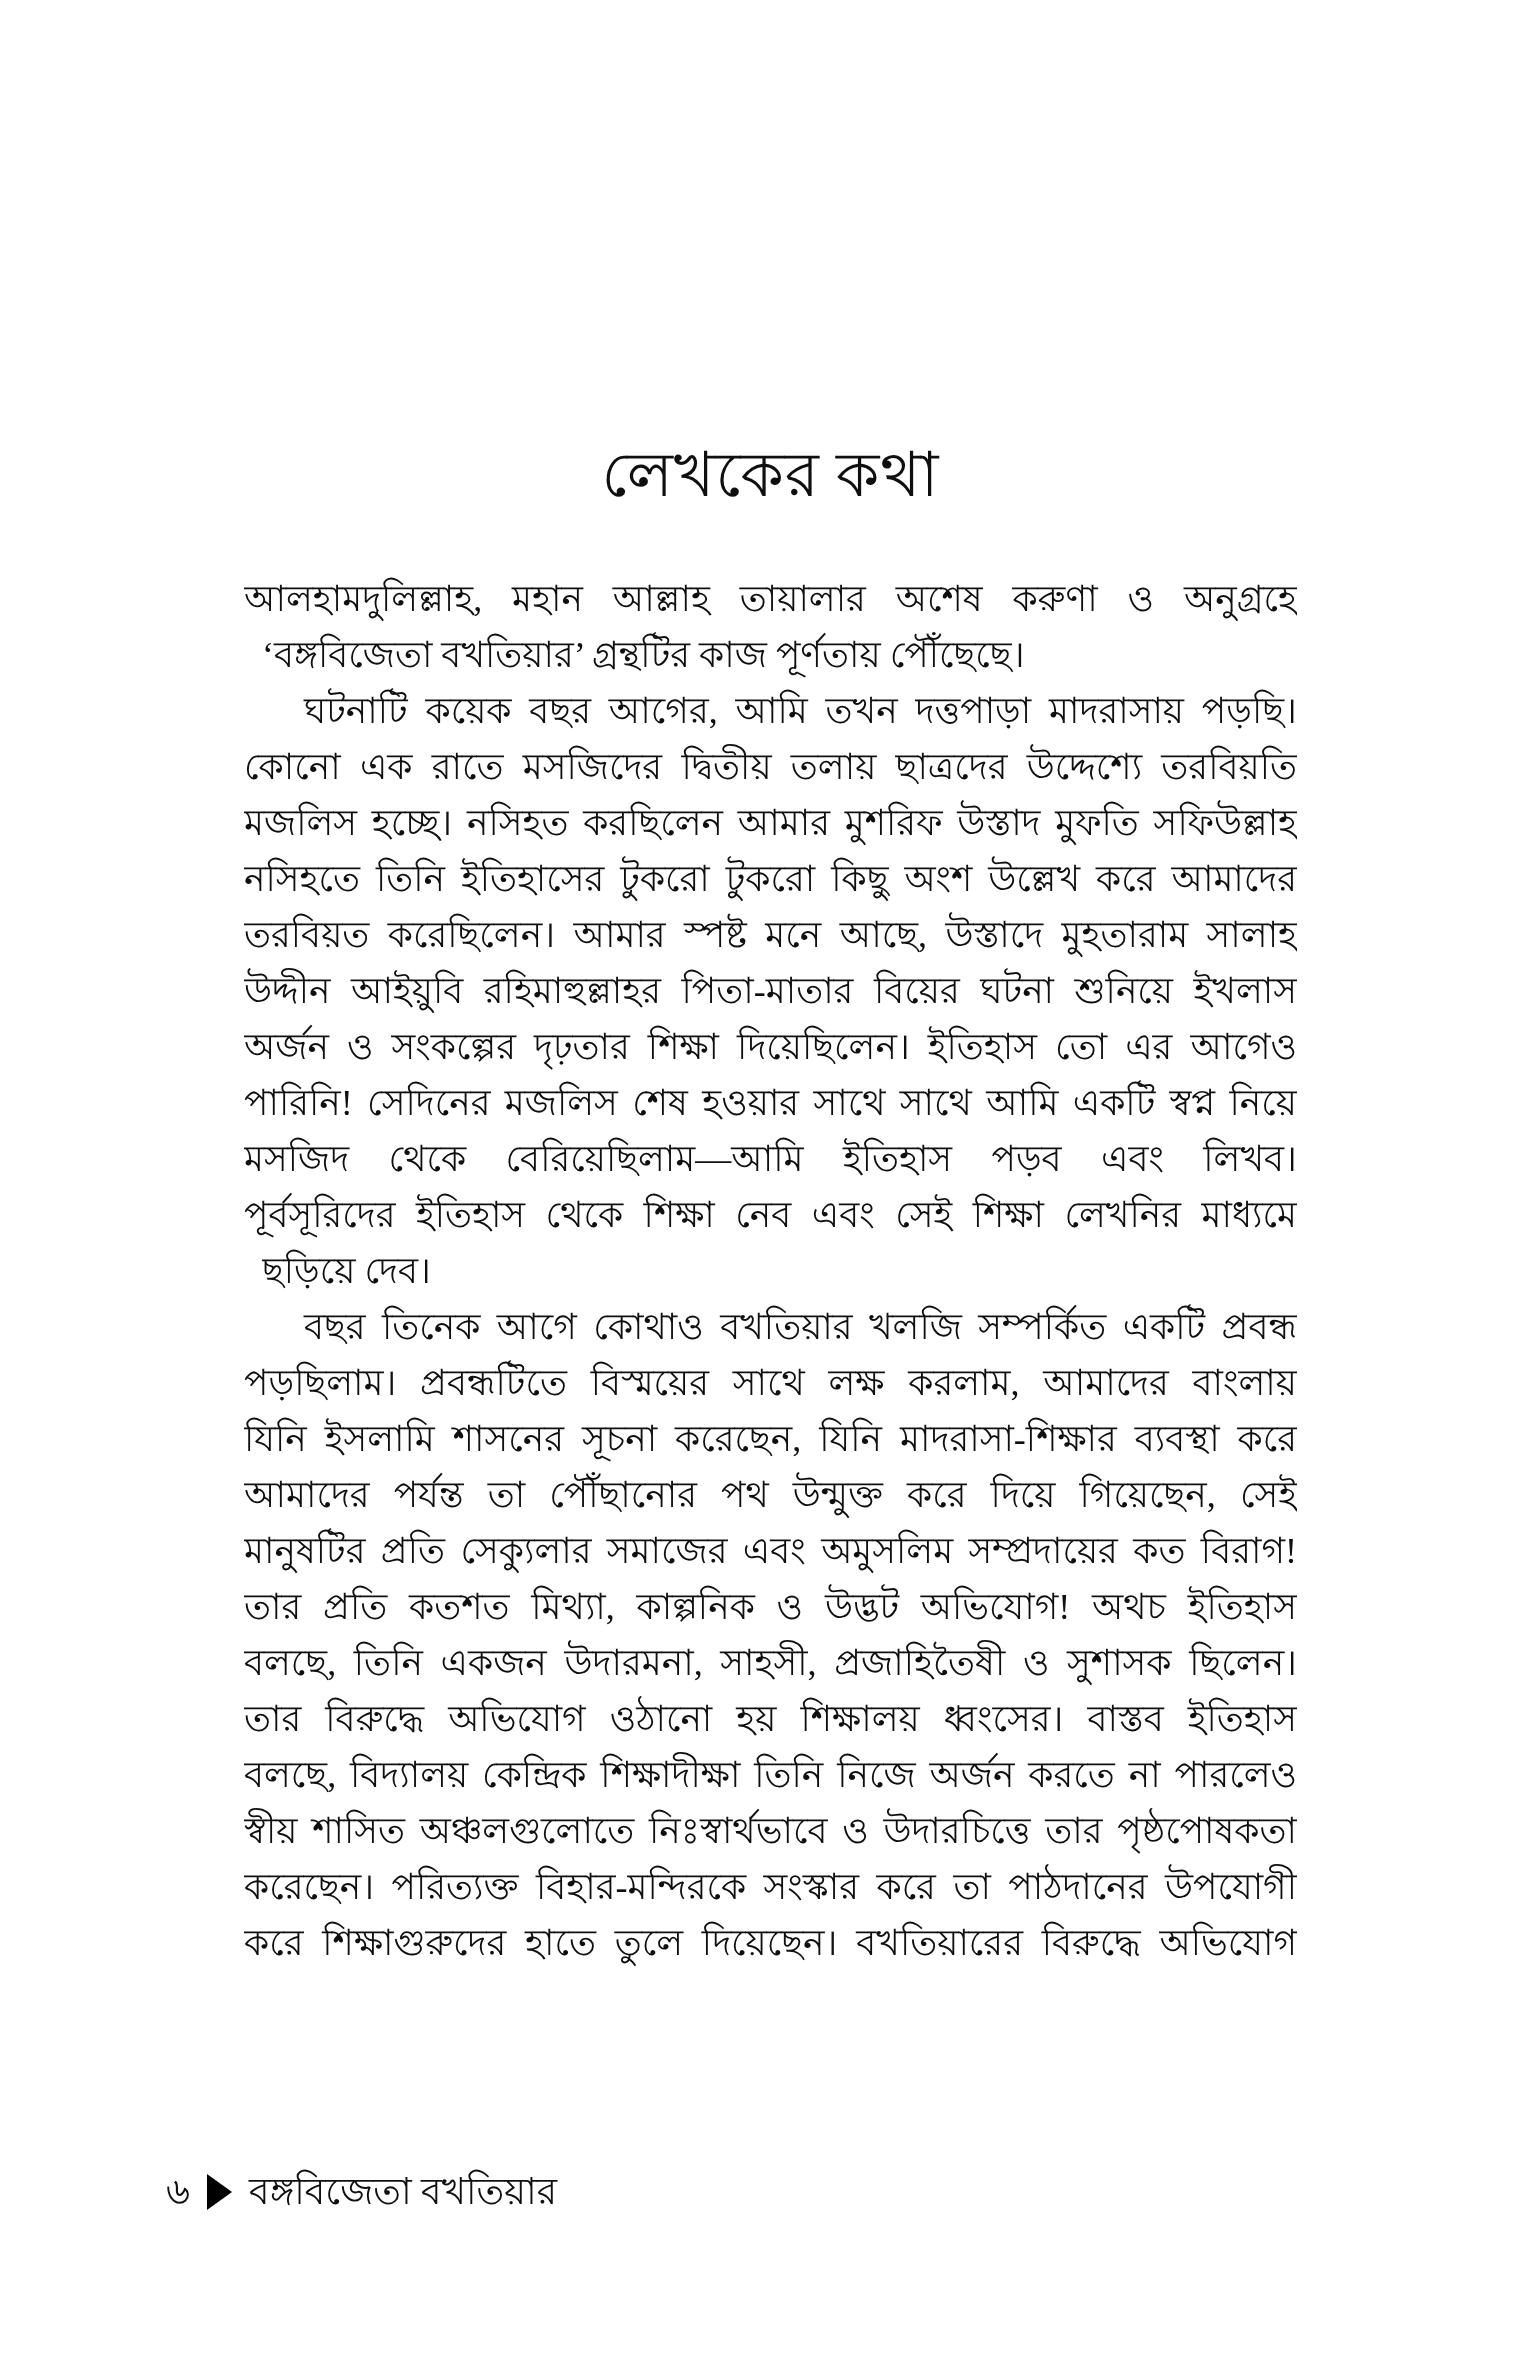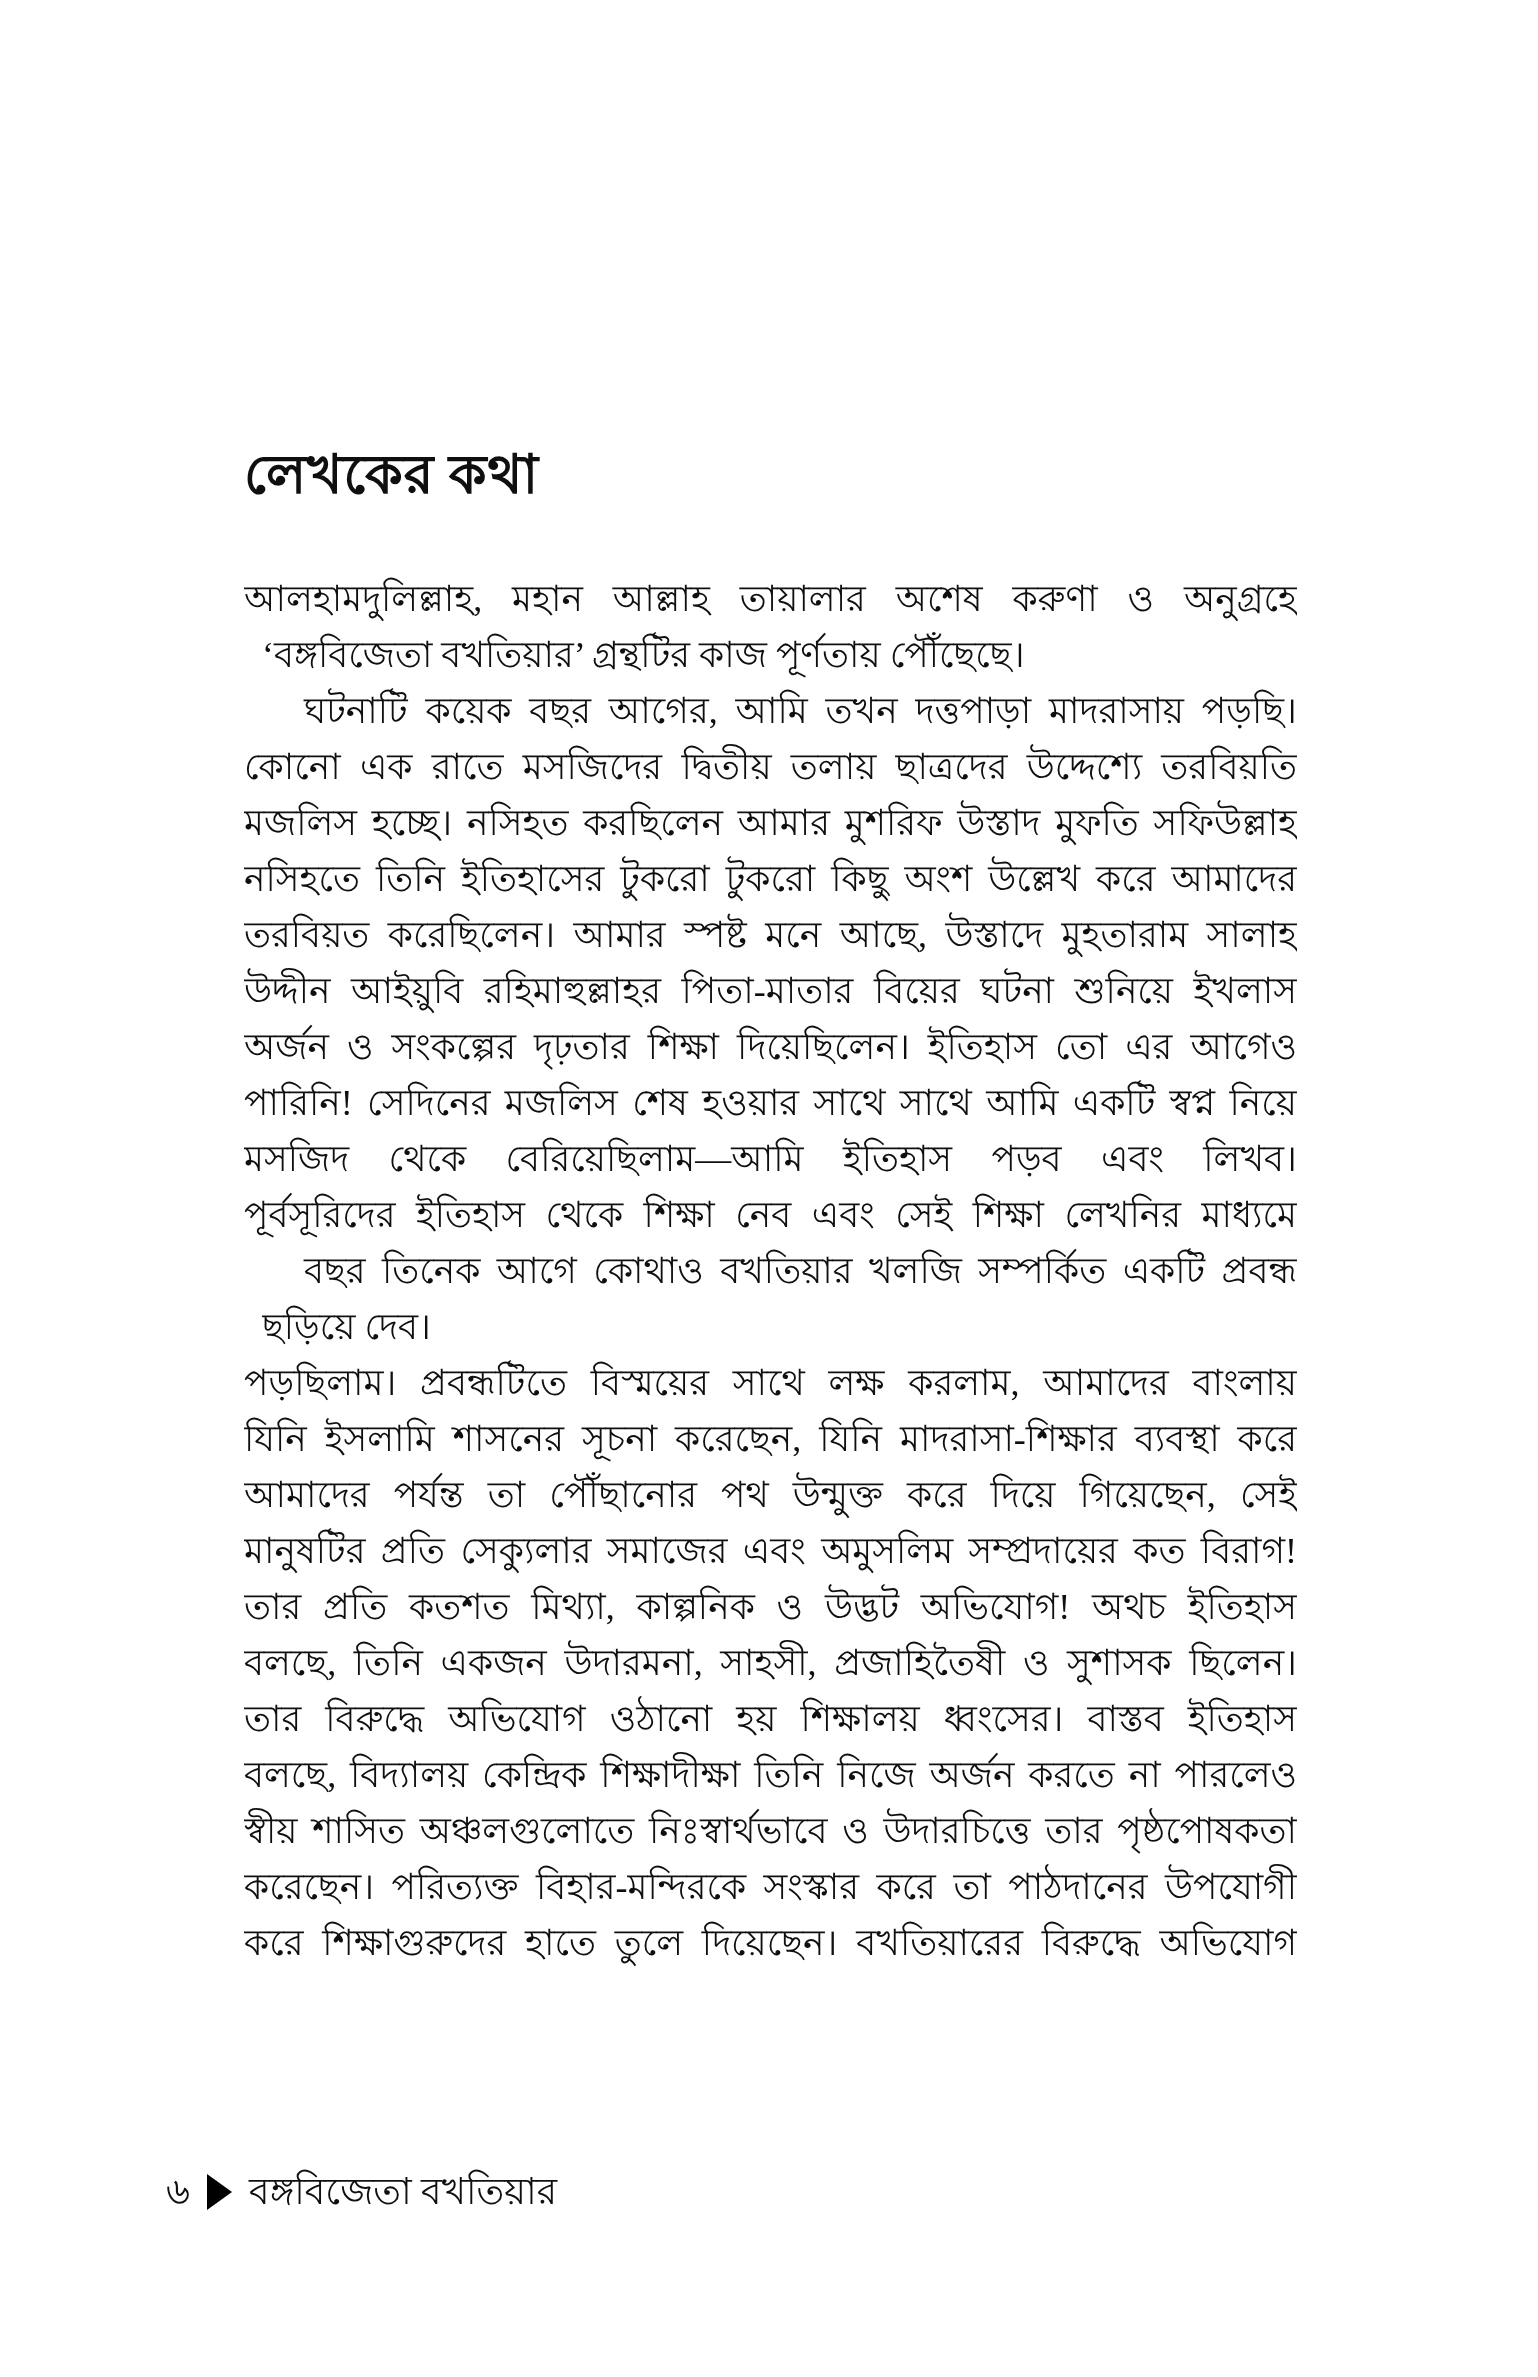--- a/index.html
+++ b/index.html
@@ -11,22 +11,23 @@
     color: #0f0f0f;
     font-family: "Liberation Serif", "DejaVu Serif", serif;
     overflow: hidden;
   }
   .page-title {
     position: absolute;
     left: 244px;
     top: 424px;
     width: 1053px;
     margin: 0;
-    font-size: 54px;
-    font-weight: 700;
+    text-align: center;
+    font-size: 62px;
+    font-weight: 400;
     line-height: 103px;
     letter-spacing: 0.9px;
   }
   .body-text {
     position: absolute;
     left: 244px;
     top: 571px;
     width: 1053px;
   }
   .line {
@@ -72,22 +73,22 @@
       <div class="line indent">ঘটনাটি কয়েক বছর আগের, আমি তখন দত্তপাড়া মাদরাসায় পড়ছি।</div>
       <div class="line">কোনো এক রাতে মসজিদের দ্বিতীয় তলায় ছাত্রদের উদ্দেশ্যে তরবিয়তি</div>
       <div class="line">মজলিস হচ্ছে। নসিহত করছিলেন আমার মুশরিফ উস্তাদ মুফতি সফিউল্লাহ</div>
       <div class="line">নসিহতে তিনি ইতিহাসের টুকরো টুকরো কিছু অংশ উল্লেখ করে আমাদের</div>
       <div class="line">তরবিয়ত করেছিলেন। আমার স্পষ্ট মনে আছে, উস্তাদে মুহতারাম সালাহ</div>
       <div class="line">উদ্দীন আইয়ুবি রহিমাহুল্লাহর পিতা-মাতার বিয়ের ঘটনা শুনিয়ে ইখলাস</div>
       <div class="line">অর্জন ও সংকল্পের দৃঢ়তার শিক্ষা দিয়েছিলেন। ইতিহাস তো এর আগেও</div>
       <div class="line">পারিনি! সেদিনের মজলিস শেষ হওয়ার সাথে সাথে আমি একটি স্বপ্ন নিয়ে</div>
       <div class="line">মসজিদ থেকে বেরিয়েছিলাম—আমি ইতিহাস পড়ব এবং লিখব।</div>
       <div class="line">পূর্বসূরিদের ইতিহাস থেকে শিক্ষা নেব এবং সেই শিক্ষা লেখনির মাধ্যমে</div>
+      <div class="line para-end">ছড়িয়ে দেব।</div>
       <div class="line indent">বছর তিনেক আগে কোথাও বখতিয়ার খলজি সম্পর্কিত একটি প্রবন্ধ</div>
-      <div class="line para-end">ছড়িয়ে দেব।</div>
       <div class="line">পড়ছিলাম। প্রবন্ধটিতে বিস্ময়ের সাথে লক্ষ করলাম, আমাদের বাংলায়</div>
       <div class="line">যিনি ইসলামি শাসনের সূচনা করেছেন, যিনি মাদরাসা-শিক্ষার ব্যবস্থা করে</div>
       <div class="line">আমাদের পর্যন্ত তা পৌঁছানোর পথ উন্মুক্ত করে দিয়ে গিয়েছেন, সেই</div>
       <div class="line">মানুষটির প্রতি সেক্যুলার সমাজের এবং অমুসলিম সম্প্রদায়ের কত বিরাগ!</div>
       <div class="line">তার প্রতি কতশত মিথ্যা, কাল্পনিক ও উদ্ভট অভিযোগ! অথচ ইতিহাস</div>
       <div class="line">বলছে, তিনি একজন উদারমনা, সাহসী, প্রজাহিতৈষী ও সুশাসক ছিলেন।</div>
       <div class="line">তার বিরুদ্ধে অভিযোগ ওঠানো হয় শিক্ষালয় ধ্বংসের। বাস্তব ইতিহাস</div>
       <div class="line">বলছে, বিদ্যালয় কেন্দ্রিক শিক্ষাদীক্ষা তিনি নিজে অর্জন করতে না পারলেও</div>
       <div class="line">স্বীয় শাসিত অঞ্চলগুলোতে নিঃস্বার্থভাবে ও উদারচিত্তে তার পৃষ্ঠপোষকতা</div>
       <div class="line">করেছেন। পরিত্যক্ত বিহার-মন্দিরকে সংস্কার করে তা পাঠদানের উপযোগী</div>

